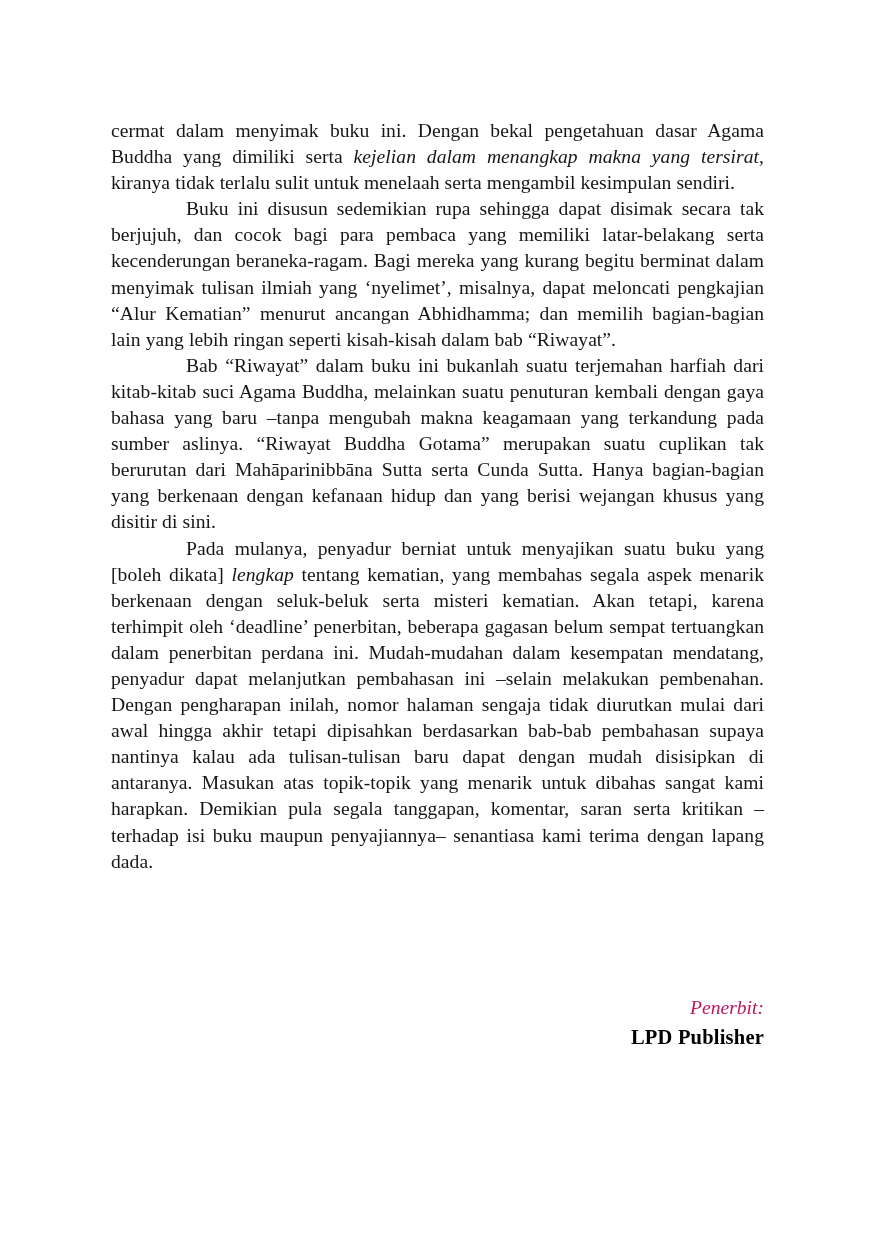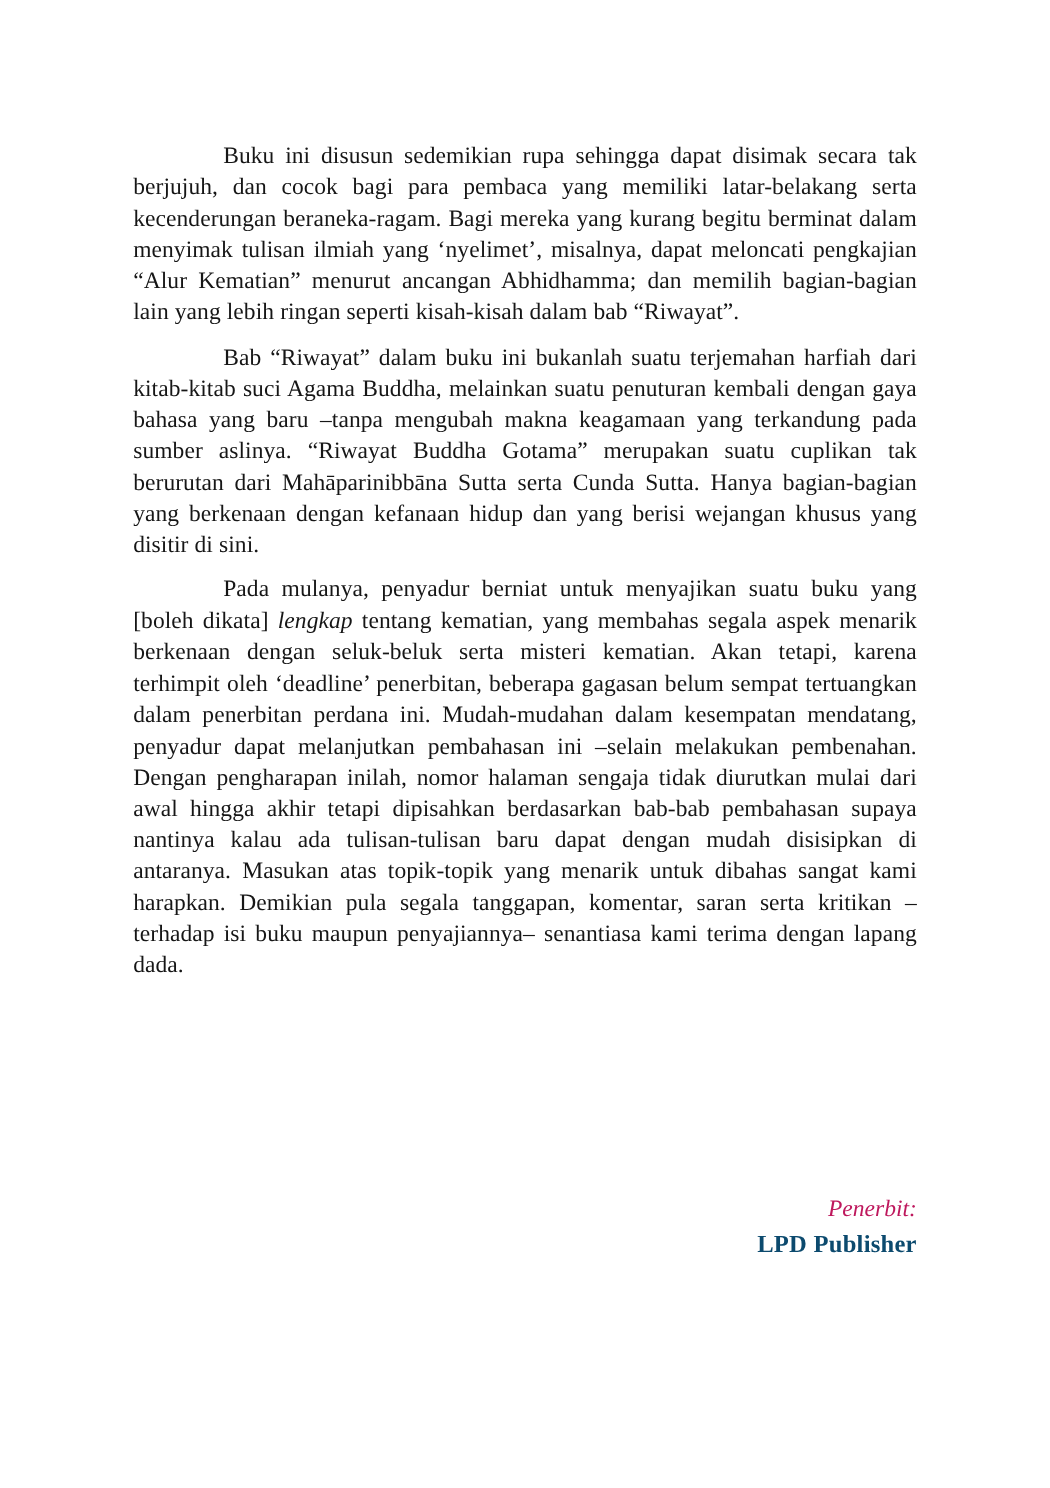--- a/index.html
+++ b/index.html
@@ -38,21 +38,20 @@
     line-height: 26.1px;
     text-align: justify;
     text-justify: inter-word;
     color: #161616;
     hyphens: none;
     letter-spacing: 0.05px;
     word-spacing: 0.1px;
   }
 
   .para + .para {
-    margin-top: 11px;
   }
 
   .para.indented {
     text-indent: 75px;
   }
 
   .para i,
   .para em {
     font-style: italic;
   }
@@ -69,31 +68,32 @@
     font-size: 19.6px;
     line-height: 26px;
     font-style: italic;
     color: #be185d;
   }
 
   .colophon-name {
     font-size: 20.5px;
     line-height: 28px;
     font-weight: bold;
-    color: #0c4a6e;
+    color: #000000;
     margin-top: 2px;
     letter-spacing: 0.2px;
   }
 </style>
 </head>
 <body>
 
 <div class="page">
 
   <div class="text-column">
+    <p class="para">cermat dalam menyimak buku ini. Dengan bekal pengetahuan dasar Agama Buddha yang dimiliki serta <i>kejelian dalam menangkap makna yang tersirat</i>, kiranya tidak terlalu sulit untuk menelaah serta mengambil kesimpulan sendiri.</p>
     <p class="para indented">Buku ini disusun sedemikian rupa sehingga dapat disimak secara tak berjujuh, dan cocok bagi para pembaca yang memiliki latar-belakang serta kecenderungan beraneka-ragam. Bagi mereka yang kurang begitu berminat dalam menyimak tulisan ilmiah yang ‘nyelimet’, misalnya, dapat meloncati pengkajian “Alur Kematian” menurut ancangan Abhidhamma; dan memilih bagian-bagian lain yang lebih ringan seperti kisah-kisah dalam bab “Riwayat”.</p>
     <p class="para indented">Bab “Riwayat” dalam buku ini bukanlah suatu terjemahan harfiah dari kitab-kitab suci Agama Buddha, melainkan suatu penuturan kembali dengan gaya bahasa yang baru –tanpa mengubah makna keagamaan yang terkandung pada sumber aslinya. “Riwayat Buddha Gotama” merupakan suatu cuplikan tak berurutan dari Mahāparinibbāna Sutta serta Cunda Sutta. Hanya bagian-bagian yang berkenaan dengan kefanaan hidup dan yang berisi wejangan khusus yang disitir di sini.</p>
     <p class="para indented">Pada mulanya, penyadur berniat untuk menyajikan suatu buku yang [boleh dikata] <i>lengkap</i> tentang kematian, yang membahas segala aspek menarik berkenaan dengan seluk-beluk serta misteri kematian. Akan tetapi, karena terhimpit oleh ‘deadline’ penerbitan, beberapa gagasan belum sempat tertuangkan dalam penerbitan perdana ini. Mudah-mudahan dalam kesempatan mendatang, penyadur dapat melanjutkan pembahasan ini –selain melakukan pembenahan. Dengan pengharapan inilah, nomor halaman sengaja tidak diurutkan mulai dari awal hingga akhir tetapi dipisahkan berdasarkan bab-bab pembahasan supaya nantinya kalau ada tulisan-tulisan baru dapat dengan mudah disisipkan di antaranya. Masukan atas topik-topik yang menarik untuk dibahas sangat kami harapkan. Demikian pula segala tanggapan, komentar, saran serta kritikan –terhadap isi buku maupun penyajiannya– senantiasa kami terima dengan lapang dada.</p>
   </div>
 
   <div class="colophon">
     <div class="colophon-role">Penerbit:</div>
     <div class="colophon-name">LPD Publisher</div>
   </div>
 

